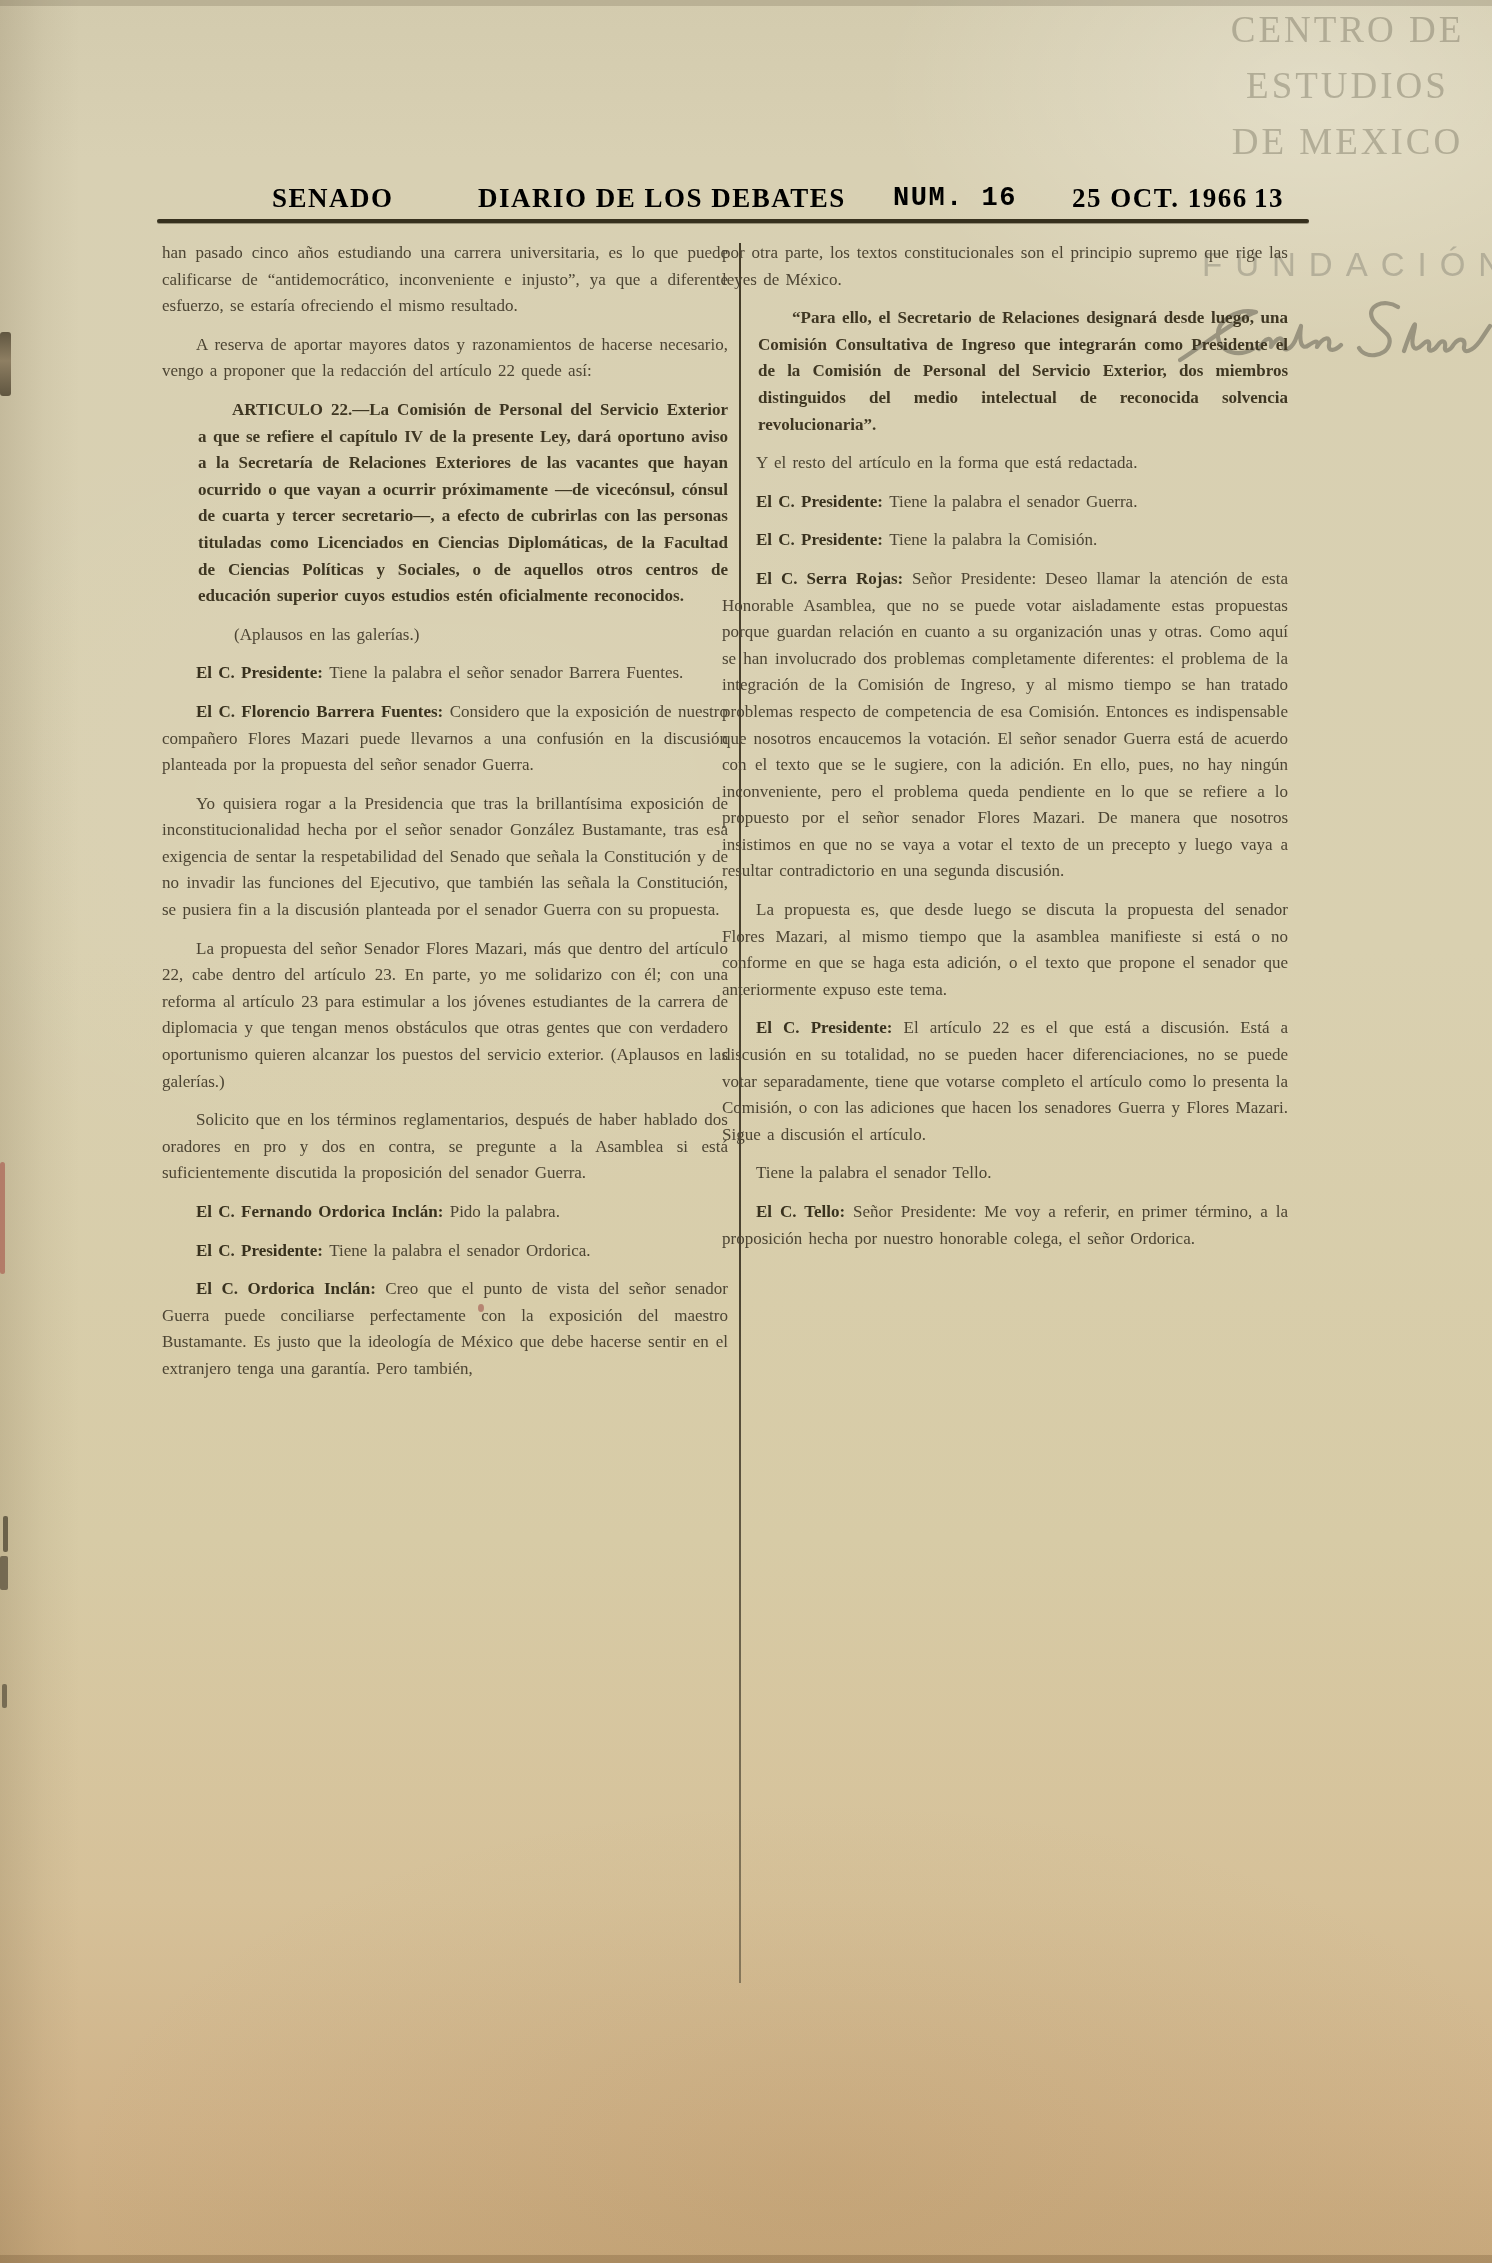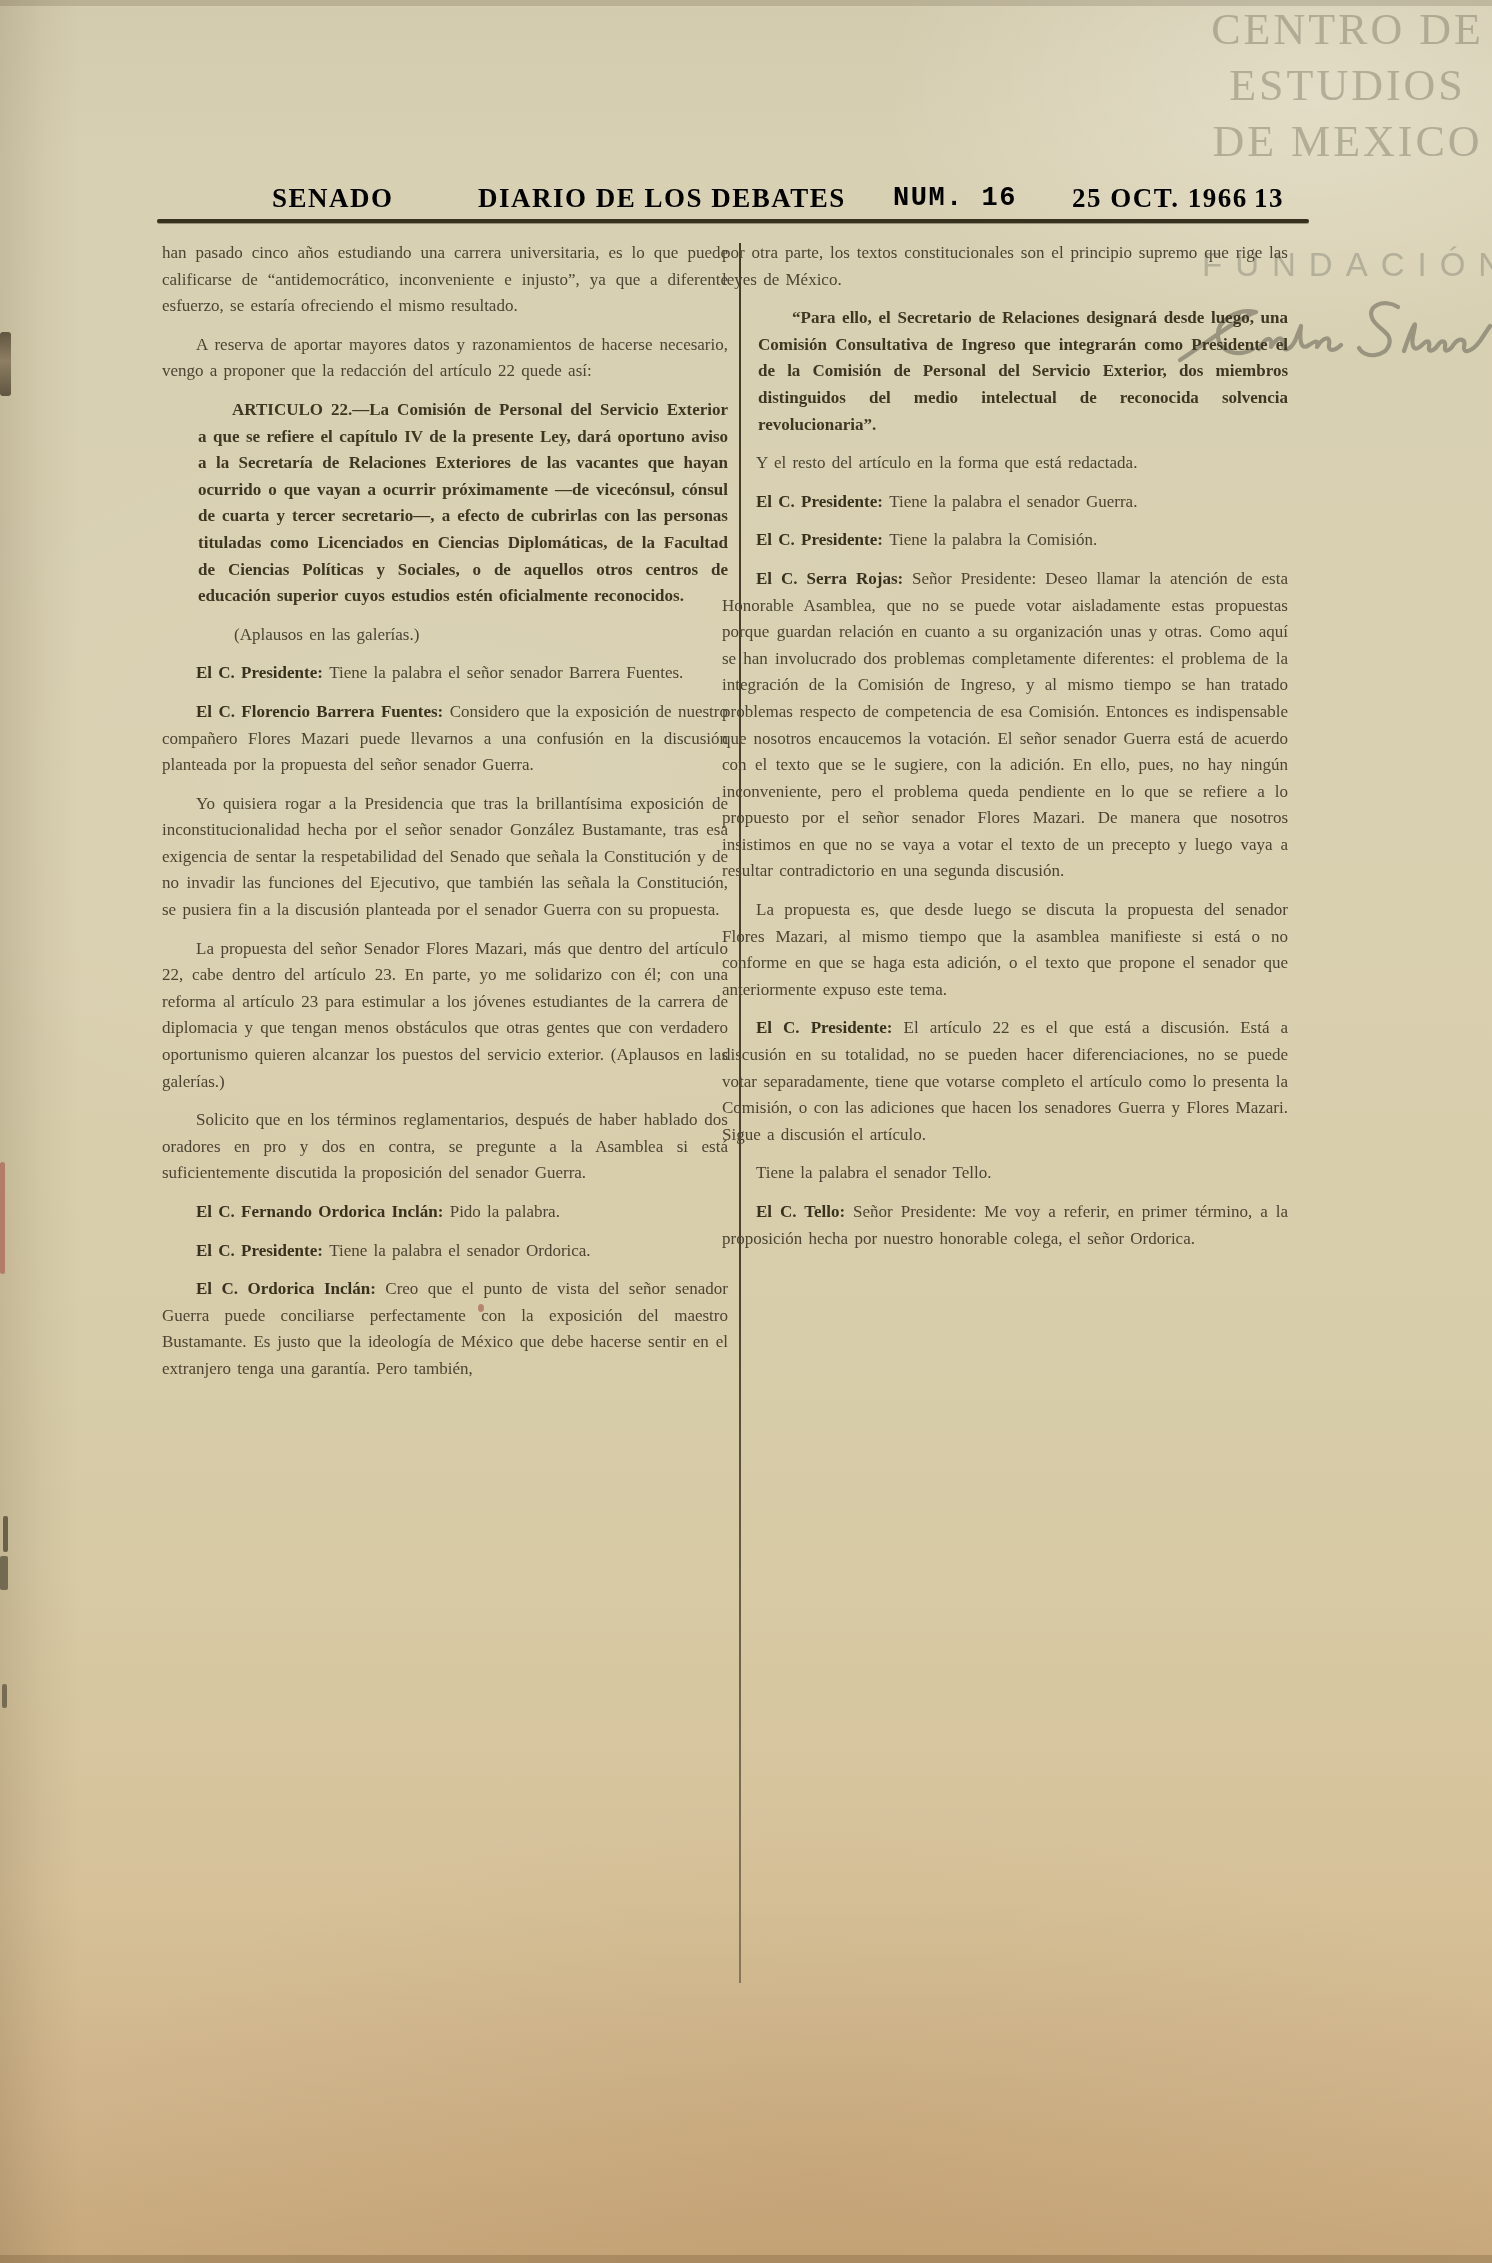--- a/index.html
+++ b/index.html
@@ -35,21 +35,21 @@
   #col-left{left:162px;}
   #col-right{left:722px;}
   .para{text-align:justify;text-indent:34px;margin:0 0 12px 0;}
   .para b{color:#38311e;}
   .noindent{text-indent:0;}
   .quote{font-weight:bold;color:#3e3622;margin-left:36px;text-indent:34px;}
   .stage{text-indent:72px;}
 
   
   .wm-block{position:absolute;left:1192px;top:2px;width:296px;text-align:center;pointer-events:none;}
-  .wm-line{display:block;font-family:"Liberation Serif", serif;font-size:44px;letter-spacing:3px;
+  .wm-line{display:block;font-family:"Liberation Serif", serif;font-size:37px;letter-spacing:3px;
     color:rgba(122,117,97,0.45);line-height:56px;white-space:nowrap;margin-left:15px;}
   .wm-foundation{position:absolute;left:1202px;top:246px;font-family:"Liberation Sans", sans-serif;
     font-size:33px;letter-spacing:13px;color:rgba(148,144,128,0.55);white-space:nowrap;pointer-events:none;}
   .signature{position:absolute;left:1178px;top:296px;pointer-events:none;}
 
   
   .mark{position:absolute;pointer-events:none;}
   #edge-blob{left:0;top:332px;width:11px;height:64px;background:linear-gradient(180deg,#4e4430,#847458 45%,#4e4430);border-radius:3px;opacity:.85;}
   #stitch-1{left:3px;top:1516px;width:5px;height:36px;background:#453c2b;opacity:.7;border-radius:2px;}
   #stitch-2{left:0;top:1556px;width:8px;height:34px;background:#4a4130;opacity:.65;border-radius:2px;}

